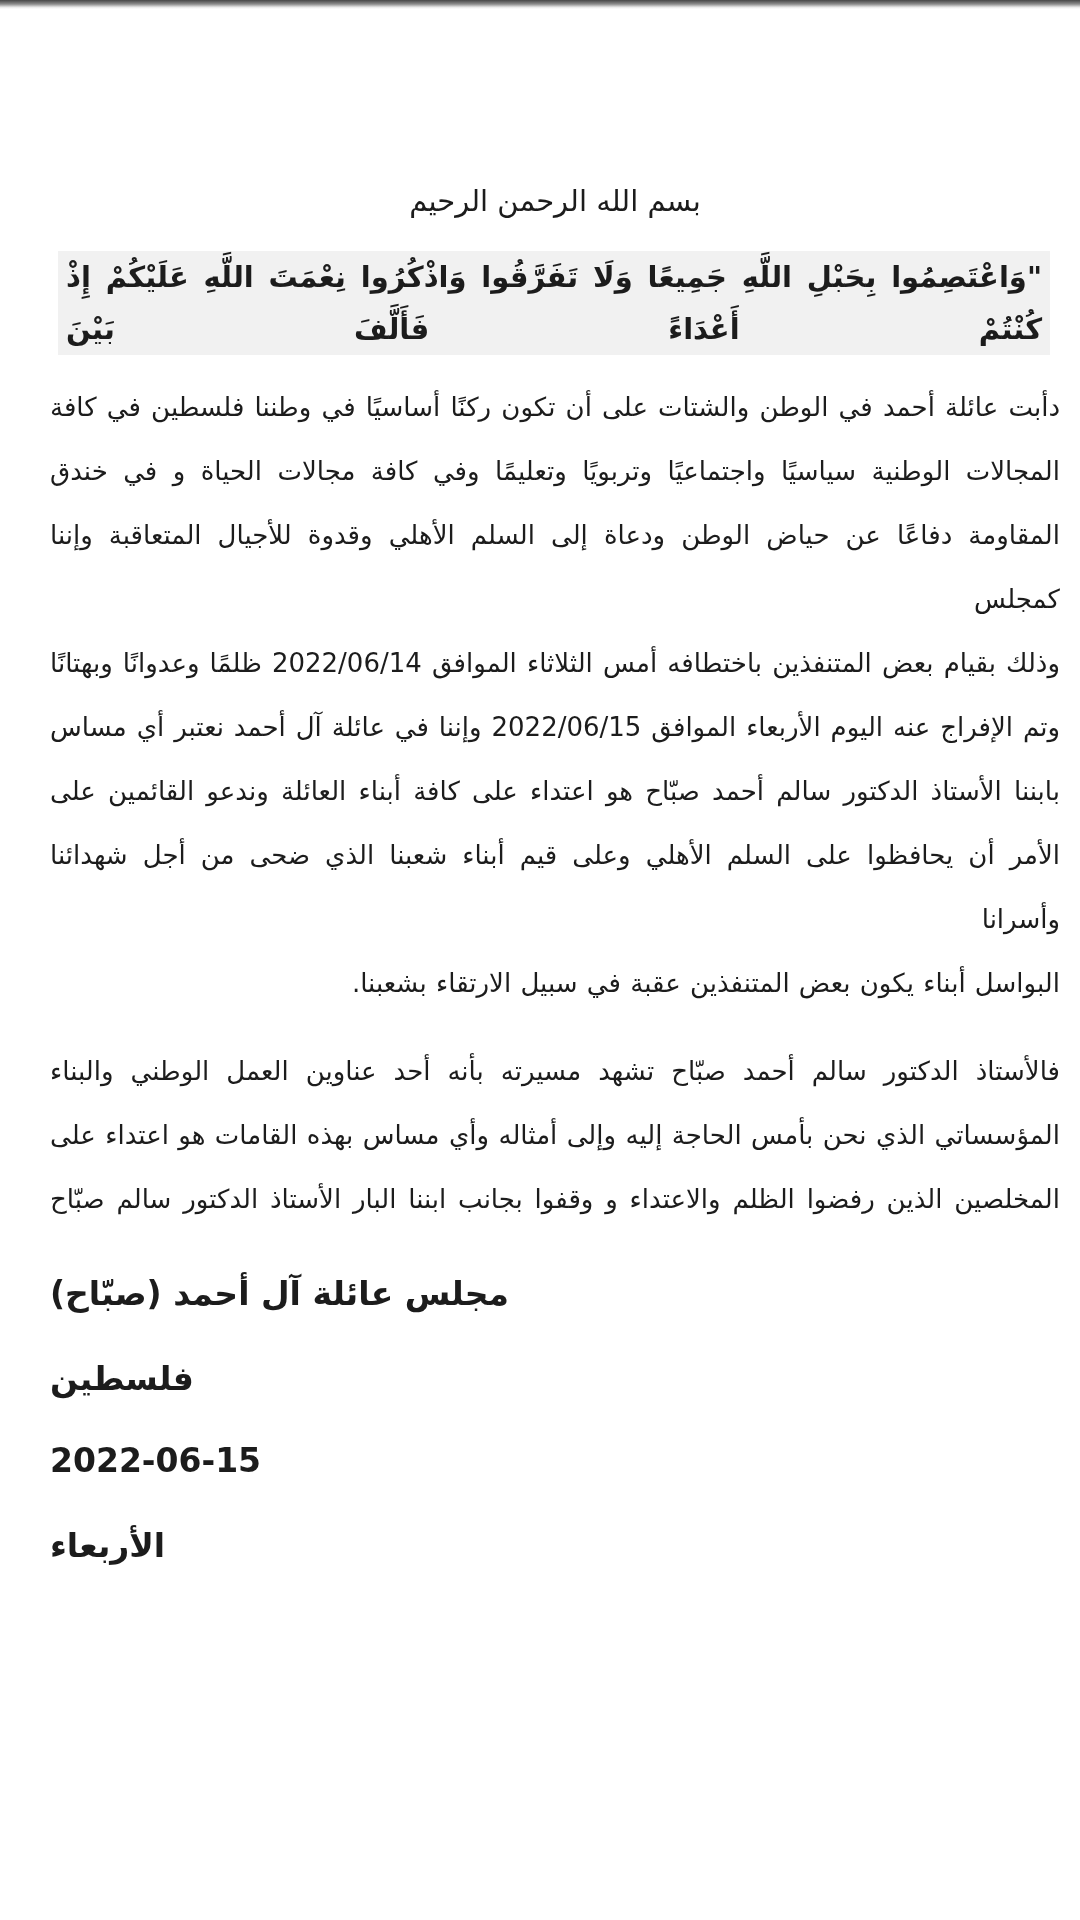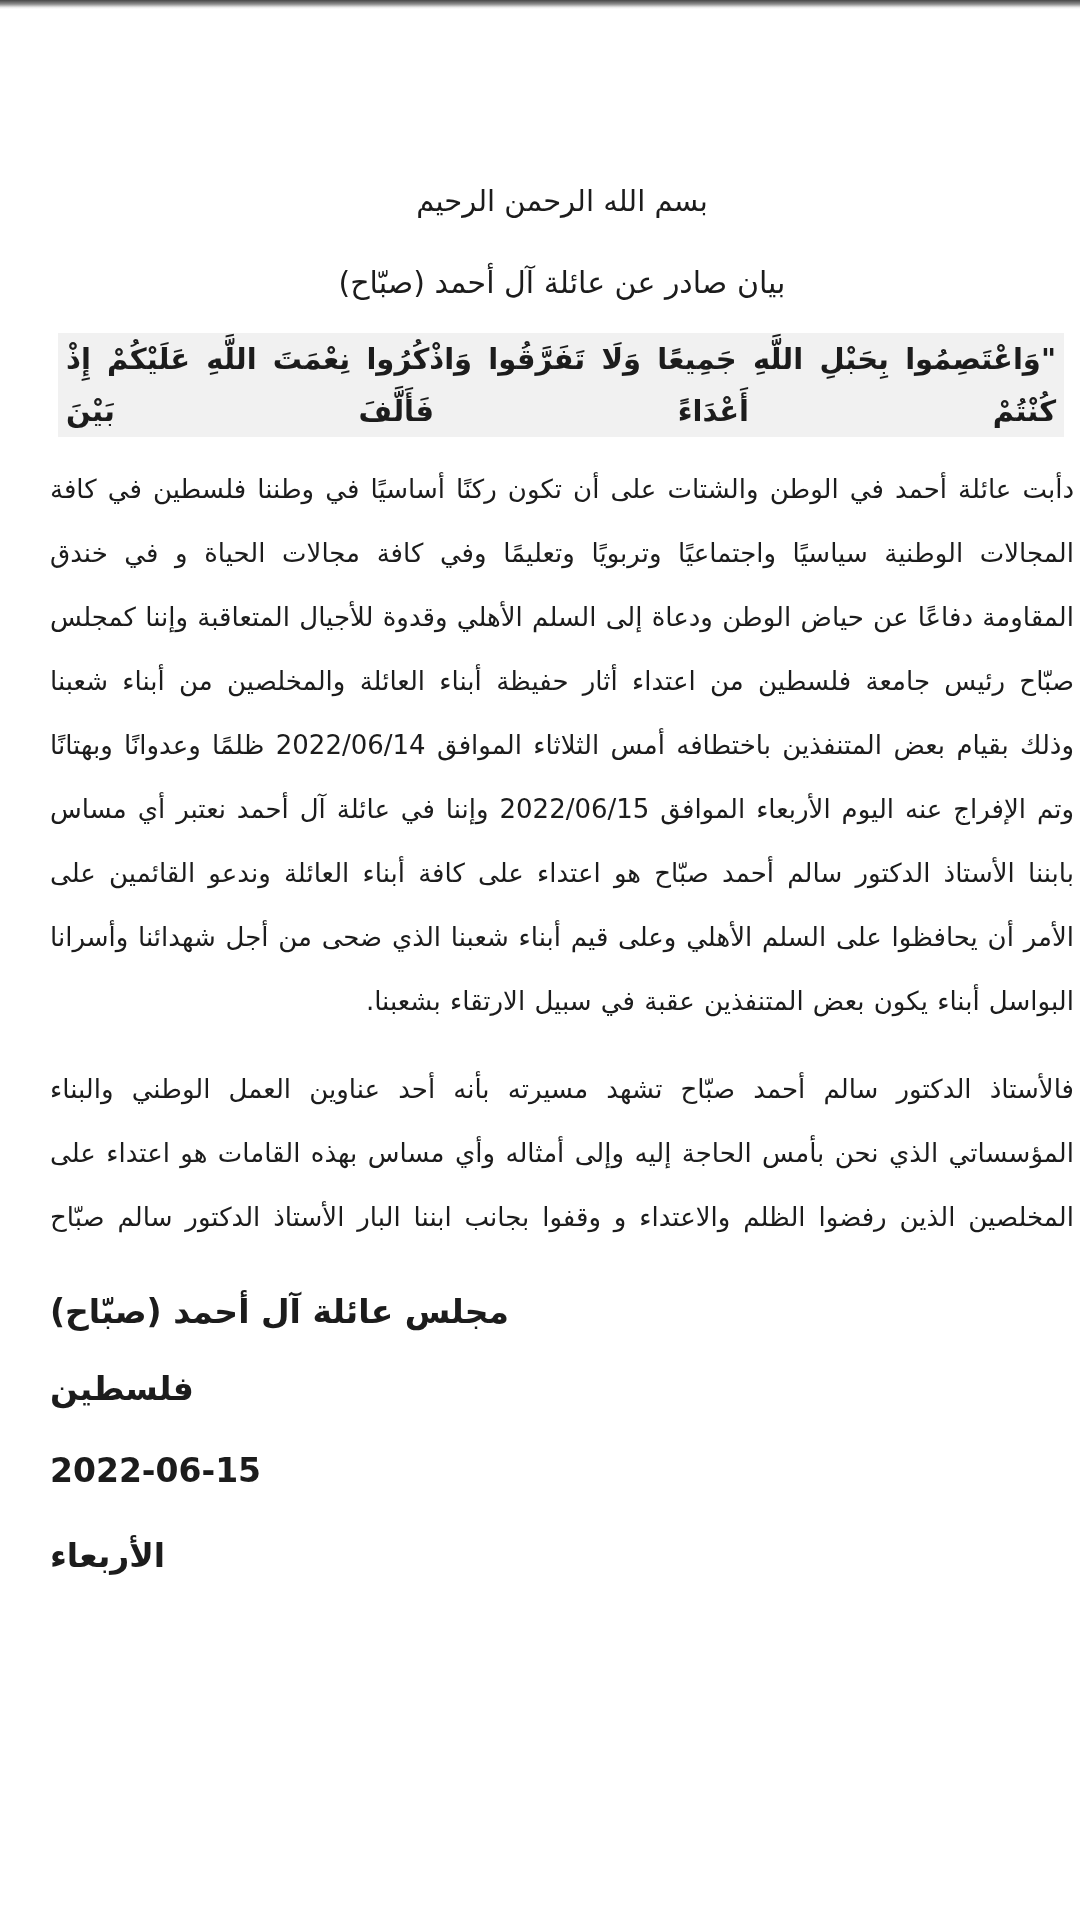--- a/index.html
+++ b/index.html
@@ -19,21 +19,21 @@
     color:var(--ink);
   }
   .top-shadow{
     height:9px;
     background:linear-gradient(to bottom,#474747 0%,#8b8b8b 45%,#e9e9e9 80%,#ffffff 100%);
   }
   .content{
     padding:0 50px 0 6px; 
   }
   
-  .content{padding-right:6px;padding-left:50px;}
+  .content{padding-right:20px;padding-left:50px;}
   .centerline{
     text-align:center;
     line-height:40px;
   }
   .basmala{
     margin-top:172px;
     font-size:29px;
     letter-spacing:0;
   }
   .doc-title{
@@ -75,43 +75,41 @@
   .bl.last{
     text-align-last:start;
   }
   .footer-line{
     text-align:left;
     font-weight:bold;
     font-size:33px;
     line-height:54px;
   }
   .sig{margin-top:36px;}
-  .place{margin-top:23px;}
+  .place{margin-top:31px;}
   .date{margin-top:28px;}
   .weekday{margin-top:31px;}
 </style>
 </head>
 <body>
 
 <div class="page">
   <div class="top-shadow"></div>
 
   <div class="content">
 
     <div class="centerline basmala">بسم الله الرحمن الرحيم</div>
 
-    <div class="centerline doc-title">بيان صادر عن عائلة آل أحمد (صبّاح)</div>
 
     <div class="verse1">"وَاعْتَصِمُوا بِحَبْلِ اللَّهِ جَمِيعًا وَلَا تَفَرَّقُوا وَاذْكُرُوا نِعْمَتَ اللَّهِ عَلَيْكُمْ إِذْ كُنْتُمْ أَعْدَاءً فَأَلَّفَ بَيْنَ</div>
 
     <div class="para p1">
       <div class="bl">دأبت عائلة أحمد في الوطن والشتات على أن تكون ركنًا أساسيًا في وطننا فلسطين في كافة</div>
       <div class="bl">المجالات الوطنية سياسيًا واجتماعيًا وتربويًا وتعليمًا وفي كافة مجالات الحياة و في خندق</div>
       <div class="bl">المقاومة دفاعًا عن حياض الوطن ودعاة إلى السلم الأهلي وقدوة للأجيال المتعاقبة وإننا كمجلس</div>
-      <div class="bl">صبّاح رئيس جامعة فلسطين من اعتداء أثار حفيظة أبناء العائلة والمخلصين من أبناء شعبنا</div>
       <div class="bl">وذلك بقيام بعض المتنفذين باختطافه أمس الثلاثاء الموافق 2022/06/14 ظلمًا وعدوانًا وبهتانًا</div>
       <div class="bl">وتم الإفراج عنه اليوم الأربعاء الموافق 2022/06/15 وإننا في عائلة آل أحمد نعتبر أي مساس</div>
       <div class="bl">بابننا الأستاذ الدكتور سالم أحمد صبّاح هو اعتداء على كافة أبناء العائلة وندعو القائمين على</div>
       <div class="bl">الأمر أن يحافظوا على السلم الأهلي وعلى قيم أبناء شعبنا الذي ضحى من أجل شهدائنا وأسرانا</div>
       <div class="bl last">البواسل أبناء يكون بعض المتنفذين عقبة في سبيل الارتقاء بشعبنا.</div>
     </div>
 
     <div class="para p2">
       <div class="bl">فالأستاذ الدكتور سالم أحمد صبّاح تشهد مسيرته بأنه أحد عناوين العمل الوطني والبناء</div>
       <div class="bl">المؤسساتي الذي نحن بأمس الحاجة إليه وإلى أمثاله وأي مساس بهذه القامات هو اعتداء على</div>

